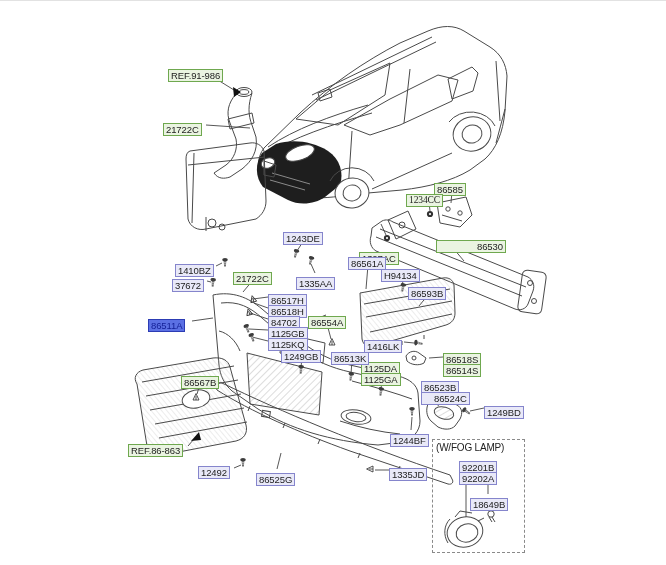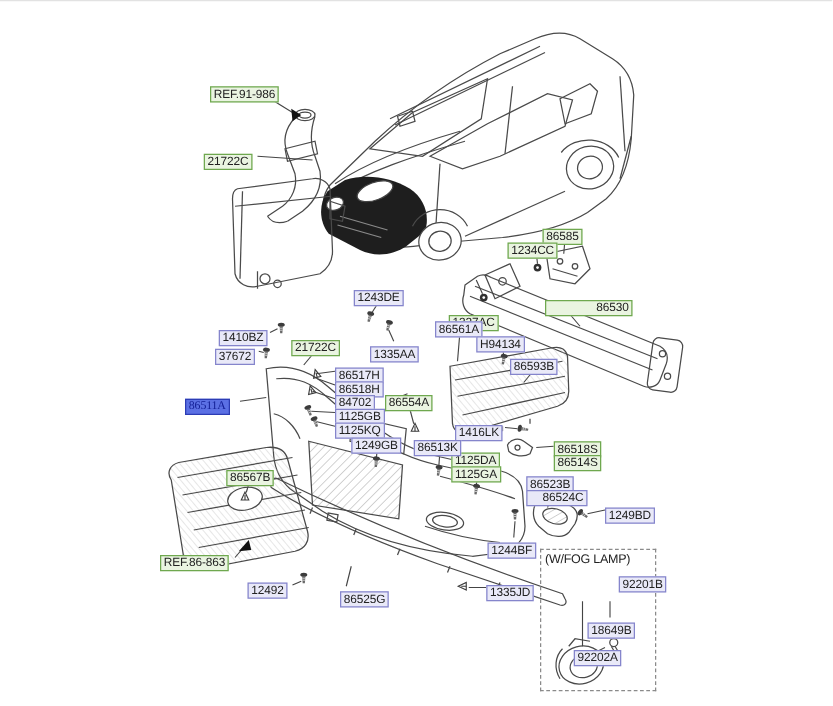--- a/index.html
+++ b/index.html
@@ -259,21 +259,21 @@
     </g>
   </svg>
 
   <div id="fog-box"></div>
   <div id="fog-caption">(W/FOG LAMP)</div>
 
   <div id="label-layer">
       <div class="plabel green" style="left: 168px; top: 64px;">REF.91-986</div>
       <div class="plabel green" style="left: 163px; top: 118px;">21722C</div>
       <div class="plabel green" style="left: 434px; top: 178px;">86585</div>
-      <div class="plabel green" style="left: 406px; top: 189px;">1234CC</div>
+      <div class="plabel green" style="left: 406px; top: 189px; font-family: Liberation Serif, serif;">1234CC</div>
       <div class="plabel green" style="left: 359px; top: 211px; margin-top: 36px;">1327AC</div>
       <div class="plabel green" style="left: 436px; top: 235px; padding-left: 40px;">86530</div>
       <div class="plabel green" style="left: 233px; top: 267px;">21722C</div>
       <div class="plabel green" style="left: 308px; top: 311px;">86554A</div>
       <div class="plabel green" style="left: 361px; top: 357px;">1125DA</div>
       <div class="plabel green" style="left: 361px; top: 368px;">1125GA</div>
       <div class="plabel green" style="left: 443px; top: 348px;">86518S</div>
       <div class="plabel green" style="left: 443px; top: 359px;">86514S</div>
       <div class="plabel green" style="left: 181px; top: 371px;">86567B</div>
       <div class="plabel green" style="left: 128px; top: 439px;">REF.86-863</div>
@@ -290,21 +290,21 @@
       <div class="plabel blue" style="left: 268px; top: 322px;">1125GB</div>
       <div class="plabel blue" style="left: 268px; top: 333px;">1125KQ</div>
       <div class="plabel blue" style="left: 281px; top: 345px;">1249GB</div>
       <div class="plabel blue" style="left: 364px; top: 335px;">1416LK</div>
       <div class="plabel blue" style="left: 331px; top: 347px;">86513K</div>
       <div class="plabel blue" style="left: 421px; top: 376px;">86523B</div>
       <div class="plabel blue" style="left: 421px; top: 387px; padding-left: 12px;">86524C</div>
       <div class="plabel blue" style="left: 484px; top: 401px;">1249BD</div>
       <div class="plabel blue" style="left: 390px; top: 429px;">1244BF</div>
       <div class="plabel blue" style="left: 198px; top: 461px;">12492</div>
-      <div class="plabel blue" style="left: 256px; top: 468px; margin-left: 16px;">86525G</div>
+      <div class="plabel blue" style="left: 256px; top: 468px;">86525G</div>
       <div class="plabel blue" style="left: 389px; top: 463px;">1335JD</div>
-      <div class="plabel blue" style="left: 459px; top: 456px; margin-left: 36px;">92201B</div>
-      <div class="plabel blue" style="left: 459px; top: 467px; margin-top: 48px;">92202A</div>
+      <div class="plabel blue" style="left: 459px; top: 456px;">92201B</div>
+      <div class="plabel blue" style="left: 459px; top: 467px;">92202A</div>
       <div class="plabel blue" style="left: 470px; top: 493px;">18649B</div>
-      <div class="plabel highlight" style="left: 148px; top: 314px; font-family: Liberation Serif, serif;">86511A</div>
+      <div class="plabel highlight" style="left: 148px; top: 314px;">86511A</div>
     </div>
 
 </div>
 
 </body></html>

